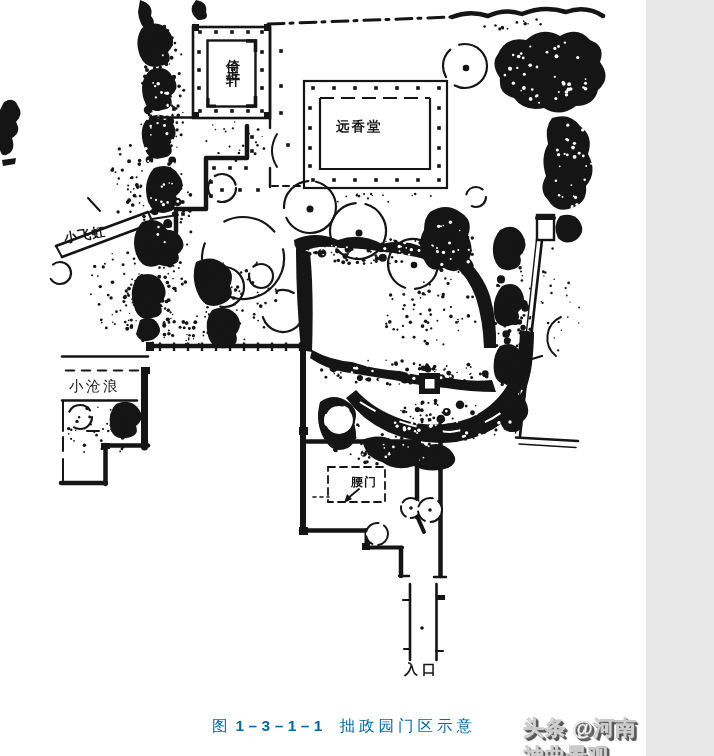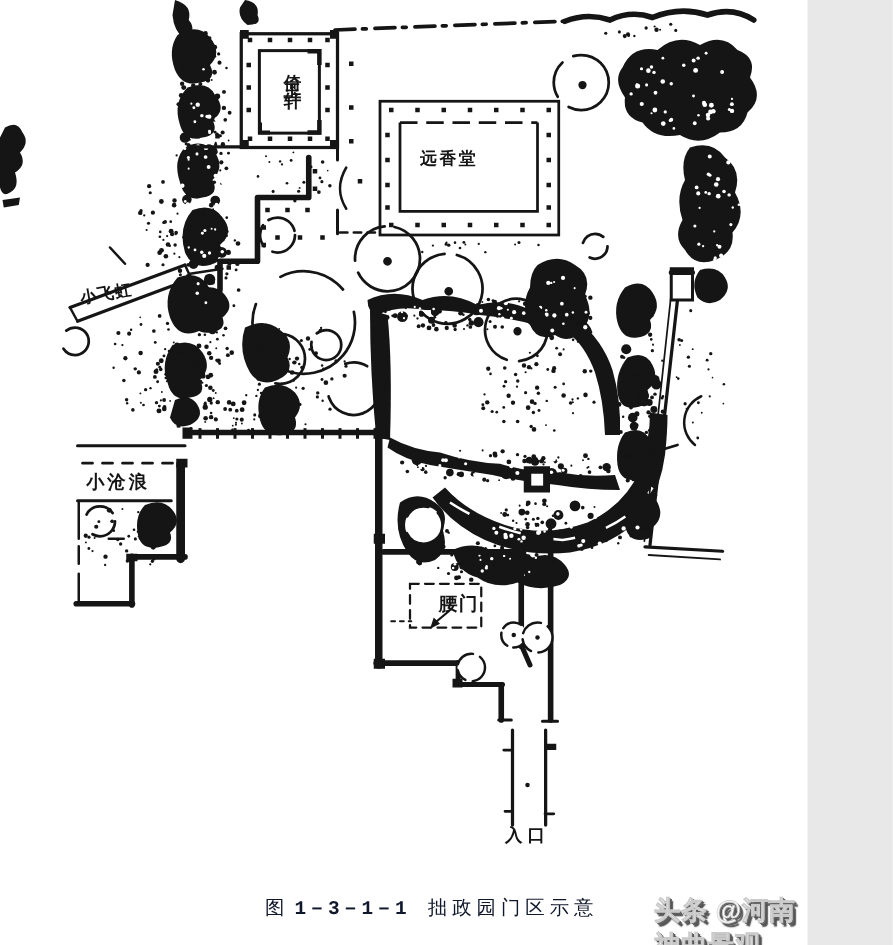--- a/index.html
+++ b/index.html
@@ -11,26 +11,26 @@
   .lbl{
     position:absolute;color:#151515;white-space:nowrap;
     font-family:"Liberation Serif",serif;line-height:1.25;
   }
   .lbl-vert{
     writing-mode:vertical-rl;text-orientation:upright;
     letter-spacing:7px;font-size:14px;font-weight:600;
   }
   .lbl-yuanxiangtang{font-size:13.5px;letter-spacing:2px;font-weight:600;}
   .lbl-xiaofeihong{font-size:13px;letter-spacing:1px;font-weight:600;transform:rotate(-10deg);}
-  .lbl-xiaocanglang{font-size:14.5px;letter-spacing:2.5px;font-weight:700;}
-  .lbl-yaomen{font-size:15px;letter-spacing:1px;font-weight:600;}
+  .lbl-xiaocanglang{font-size:14.5px;letter-spacing:2.5px;font-weight:400;}
+  .lbl-yaomen{font-size:12px;letter-spacing:1px;font-weight:600;}
   .lbl-rukou{font-size:14px;letter-spacing:4px;font-weight:600;}
   .caption{
-    position:absolute;left:212px;top:716px;color:#0f172a;
-    font-family:Liberation Mono, monospace;font-size:15.5px;
+    position:absolute;left:212px;top:716px;color:#0369a1;
+    font-family:Liberation Sans, sans-serif;font-size:15.5px;
   }
   .cap-num{font-weight:bold;letter-spacing:1px;margin:0 6px 0 8px;}
   .cap-title{letter-spacing:4px;margin-left:10px;}
   .watermark{
     position:absolute;left:523px;top:714px;
     font-family:"Liberation Sans",sans-serif;font-weight:bold;
     font-size:21px;letter-spacing:0.5px;color:#fbfbfb;
     text-shadow:1px 1px 0 #6a6a6a,2px 2px 0 #585858,3px 3px 1px #4a4a4a;
     -webkit-text-stroke:0.5px #c9c9c9;
   }

